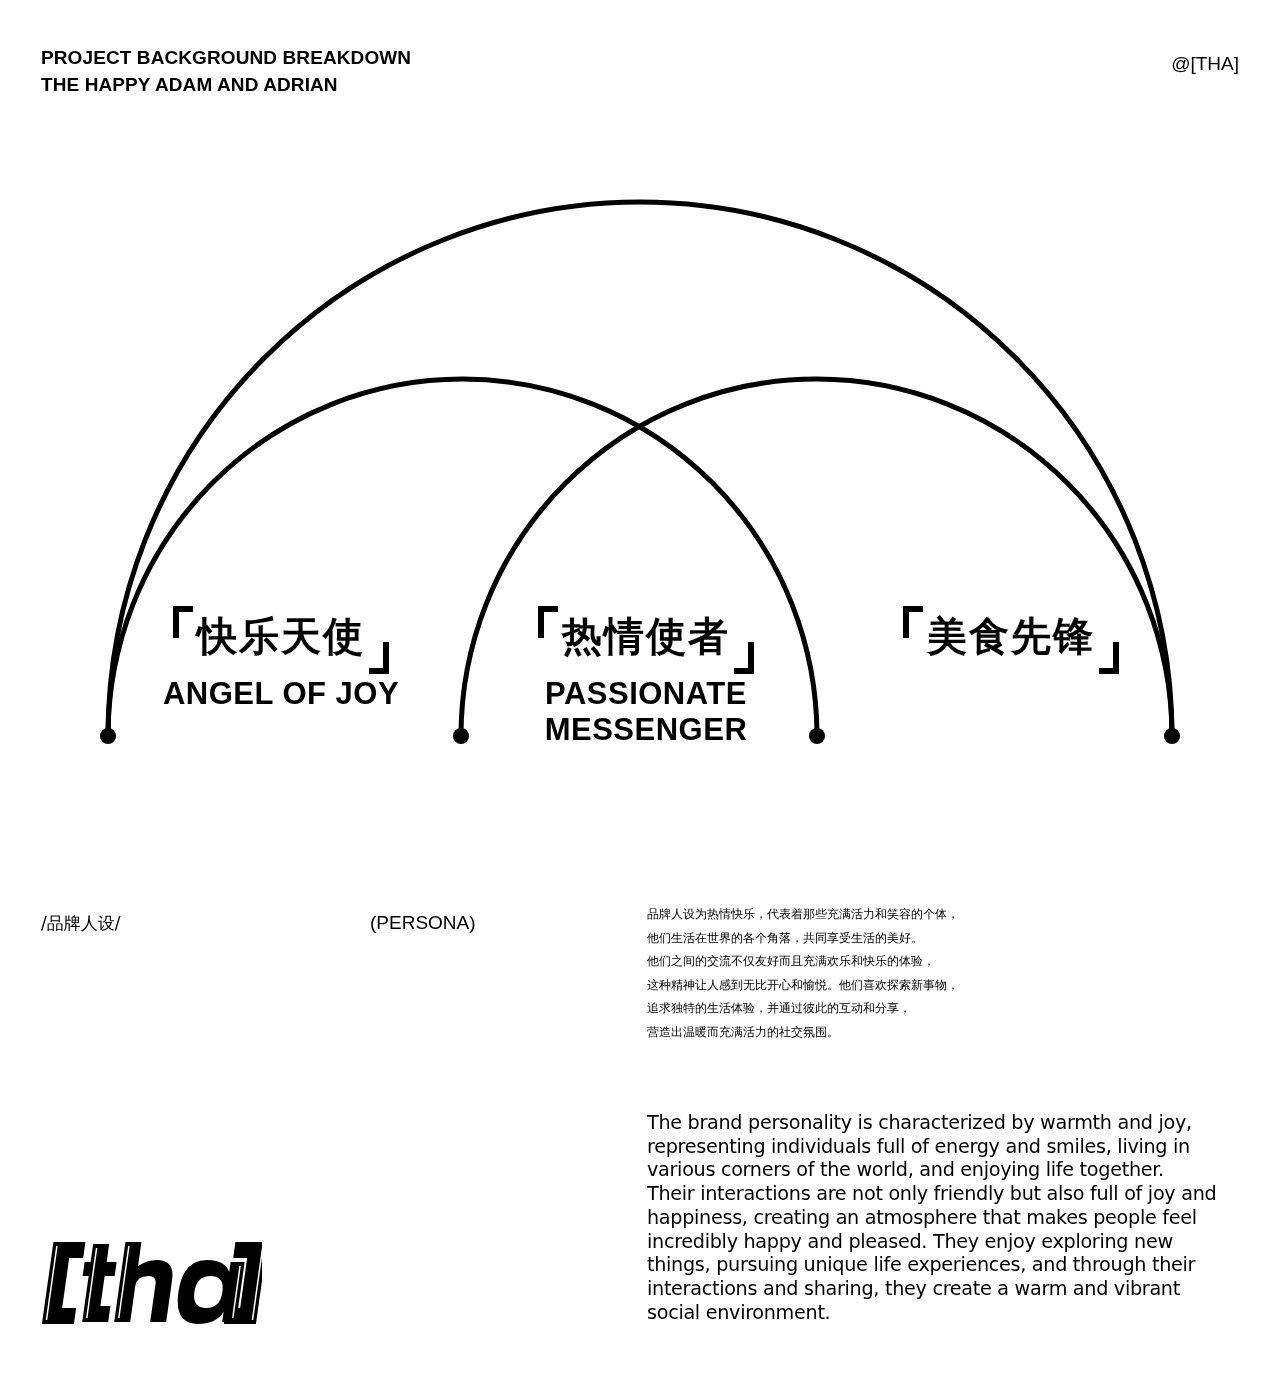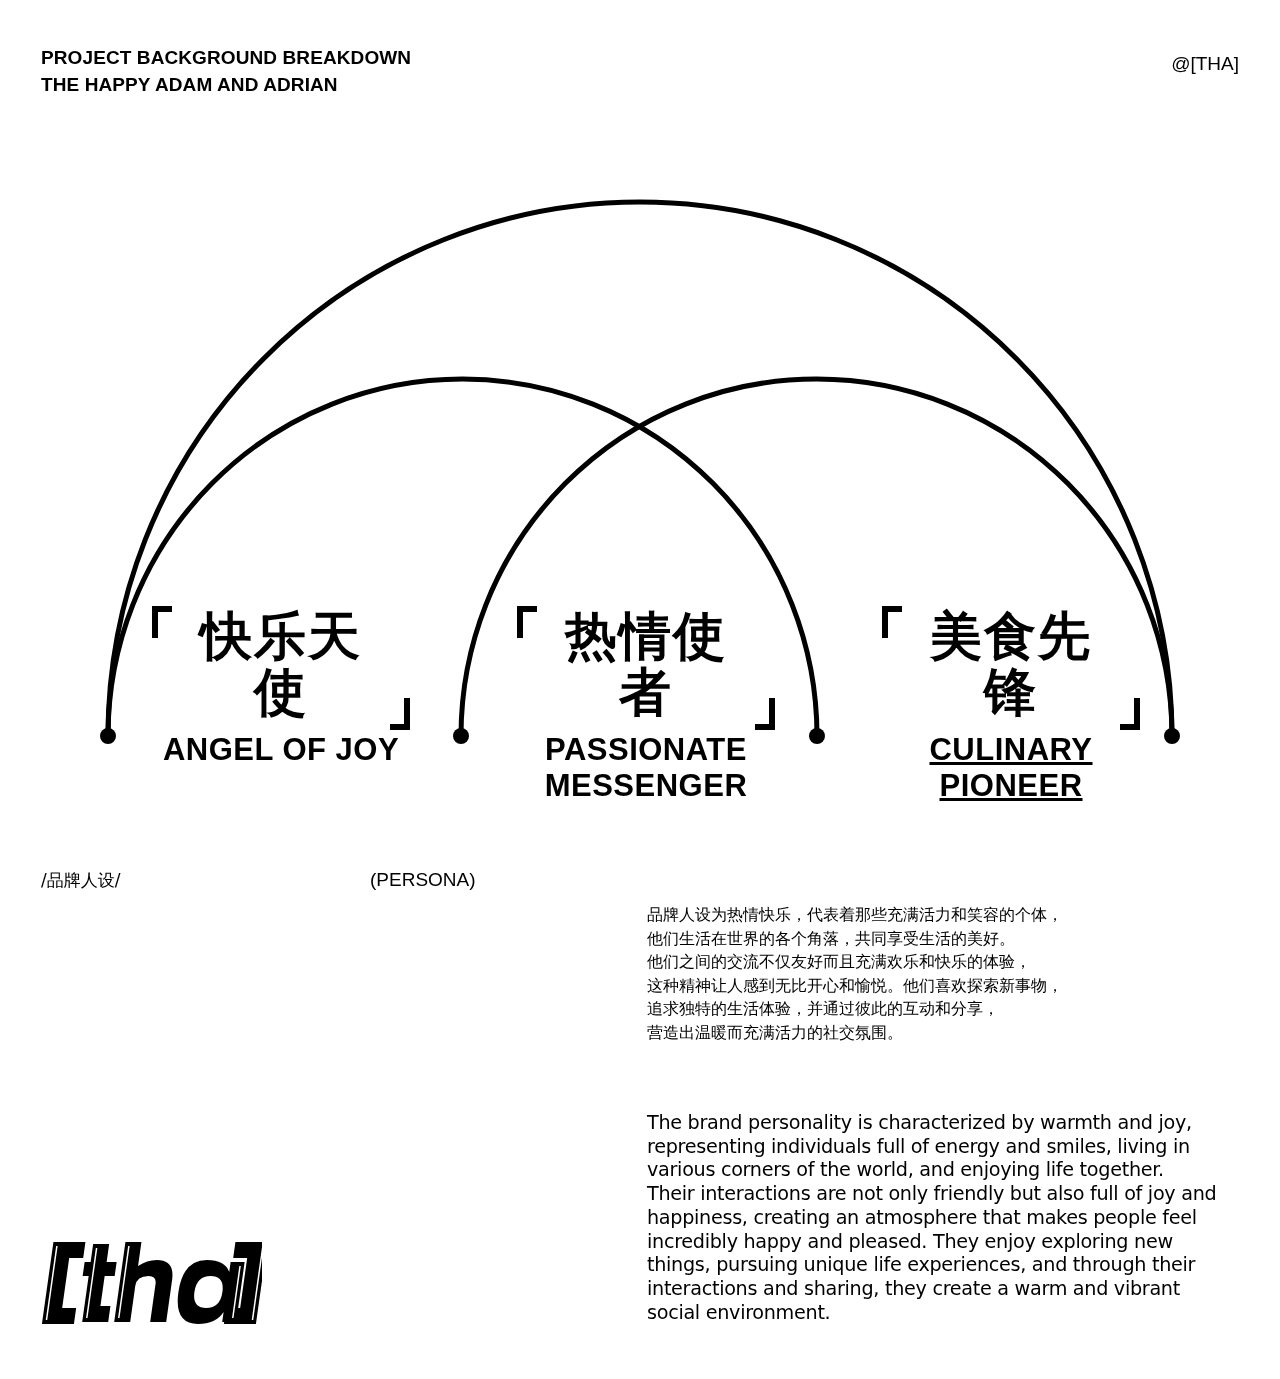--- a/index.html
+++ b/index.html
@@ -15,40 +15,40 @@
       position: absolute; right: 41px; top: 50px;
       font-size: 19px; line-height: 27px;
     }
     svg.arcs { position: absolute; left: 0; top: 0; }
     .label {
       position: absolute; text-align: center;
     }
     .cn {
       position: relative; display: inline-block;
       font-family: "DejaVu Sans", sans-serif; font-weight: bold;
-      font-size: 52px; line-height: 56px; letter-spacing: 2px;
+      font-size: 40px; line-height: 56px; letter-spacing: 2px;
       padding: 0 26px;
     }
     .bracket-open, .bracket-close {
       position: absolute; width: 14px; height: 26px;
       border-color: #000; border-style: solid;
     }
     .bracket-open { left: 2px; top: -2px; border-width: 6px 0 0 6px; }
     .bracket-close { right: 2px; bottom: -10px; border-width: 0 6px 6px 0; }
     .en {
       font-weight: bold; font-size: 31px; line-height: 36px; letter-spacing: 0.5px;
       margin-top: 12px;
     }
     .section-label {
-      position: absolute; top: 868px; font-size: 19px; line-height: 24px;
+      position: absolute; top: 911px; font-size: 19px; line-height: 24px;
     }
     .cn-body {
       position: absolute; left: 647px; top: 903px; width: 560px;
       font-family: "DejaVu Sans", sans-serif;
-      font-size: 16px; line-height: 23.5px; white-space: pre-line;
+      font-size: 12px; line-height: 23.5px; white-space: pre-line;
     }
     .en-body {
       position: absolute; left: 647px; top: 1091px; width: 570px;
       font-family: "DejaVu Sans", sans-serif;
       font-size: 19.2px; line-height: 23.7px; letter-spacing: -0.3px; margin-top: 20px;
     }
     .logo {
       position: absolute; left: 40px; top: 1238px; width: 222px; height: 90px;
     }
   </style>
@@ -97,24 +97,20 @@
     <div>MESSENGER</div>
   </div>
 </div>
 
 <div class="label" style="left:880px; top:608px; width:262px;text-decoration:underline;">
   <div class="cn">
     <span class="bracket-open"></span>
     <span>美食先锋</span>
     <span class="bracket-close"></span>
   </div>
-  <div class="en">
-    <div>CULINARY</div>
-    <div>PIONEER</div>
-  </div>
 </div>
 
 <div class="section-label" style="left:41px; font-family:'DejaVu Sans', sans-serif; font-size:17px;">/品牌人设/</div>
 <div class="section-label" style="left:370px;">(PERSONA)</div>
 
 <div class="cn-body">品牌人设为热情快乐，代表着那些充满活力和笑容的个体，
 他们生活在世界的各个角落，共同享受生活的美好。
 他们之间的交流不仅友好而且充满欢乐和快乐的体验，
 这种精神让人感到无比开心和愉悦。他们喜欢探索新事物，
 追求独特的生活体验，并通过彼此的互动和分享，

